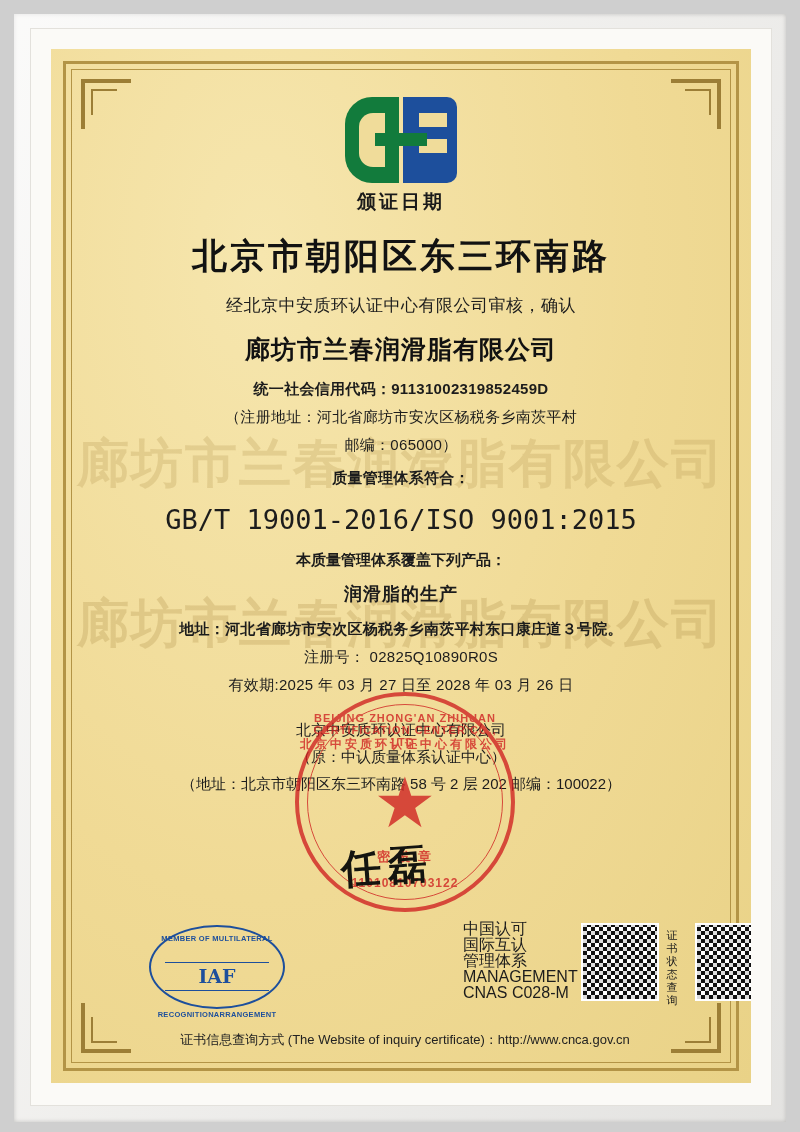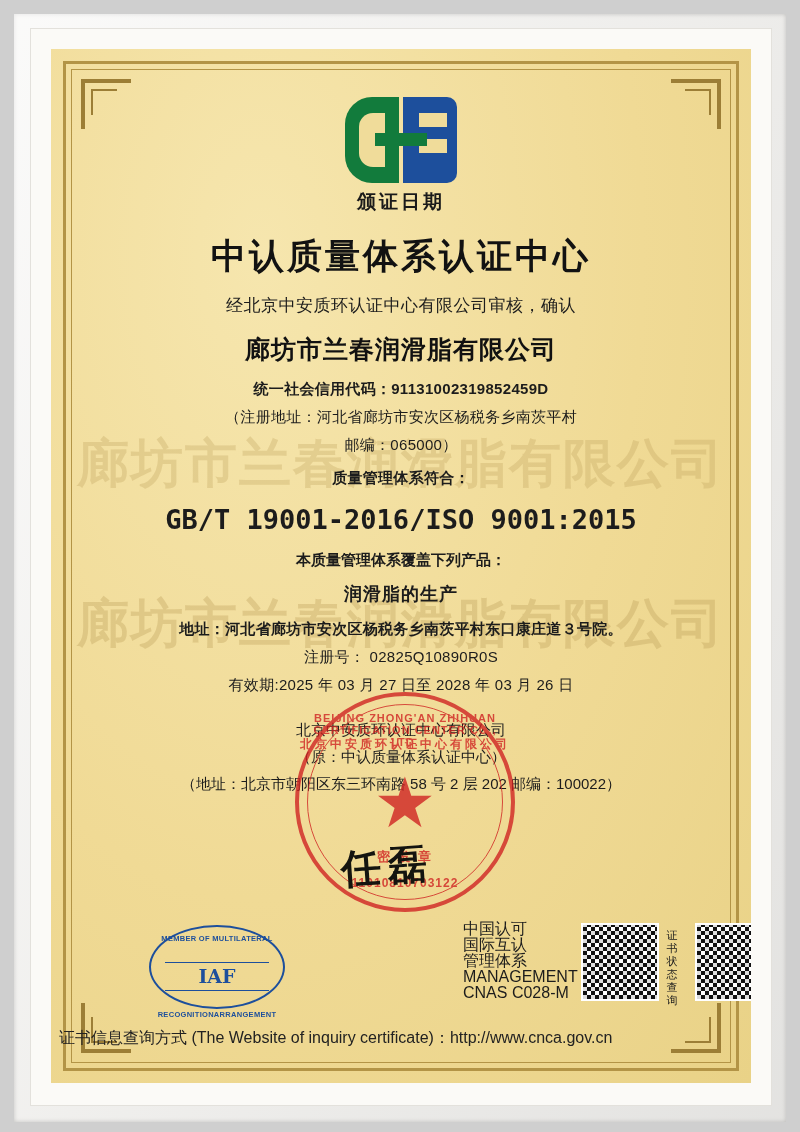--- a/index.html
+++ b/index.html
@@ -213,21 +213,21 @@
     letter-spacing: 0.3px;
   }
   .line {
     margin-top: 9px;
     font-size: 15px;
     letter-spacing: 0.3px;
   }
   .std {
     margin-top: 16px;
     font-size: 27px;
-    font-weight: bold;
+    font-weight: normal;
     font-family: "DejaVu Sans Mono", monospace;
     letter-spacing: 0px;
   }
   .scope-head {
     margin-top: 16px;
     font-size: 15px;
     font-weight: bold;
   }
   .scope-body {
     margin-top: 12px;
@@ -406,22 +406,22 @@
     color: #1c1c1c;
     text-align: center;
     word-break: break-all;
   }
   .qr-label.l1 { left: 574px; }
 
   .footer-note {
     position: absolute;
     left: 8px; right: 0;
     bottom: 34px;
-    text-align: left;
-    font-size: 16px;
+    text-align: center;
+    font-size: 13px;
     color: #222;
   }
 </style>
 </head>
 <body>
 
 <div class="page">
   <div class="scan-white"></div>
 
   <div class="cert-frame">
@@ -441,21 +441,21 @@
 
         <div class="logo-wrap">
           <div class="logo-mark">
             <div class="logo-left"></div>
             <div class="logo-right"></div>
             <div class="logo-bar"></div>
           </div>
           <div class="logo-text">颁证日期</div>
         </div>
 
-        <div class="title">中认质量体系认证中心</div>
+        <div class="title">北京市朝阳区东三环南路</div>
         <div class="subtitle">经北京中安质环认证中心有限公司审核，确认</div>
         <div class="company">廊坊市兰春润滑脂有限公司</div>
         <div class="line-bold">统一社会信用代码：91131002319852459D</div>
         <div class="line">（注册地址：河北省廊坊市安次区杨税务乡南茨平村</div>
         <div class="line">邮编：065000）</div>
         <div class="line-bold">质量管理体系符合：</div>
         <div class="std">GB/T 19001-2016/ISO 9001:2015</div>
         <div class="scope-head">本质量管理体系覆盖下列产品：</div>
         <div class="scope-body">润滑脂的生产</div>
         <div class="line-bold">地址：河北省廊坊市安次区杨税务乡南茨平村东口康庄道３号院。</div>

